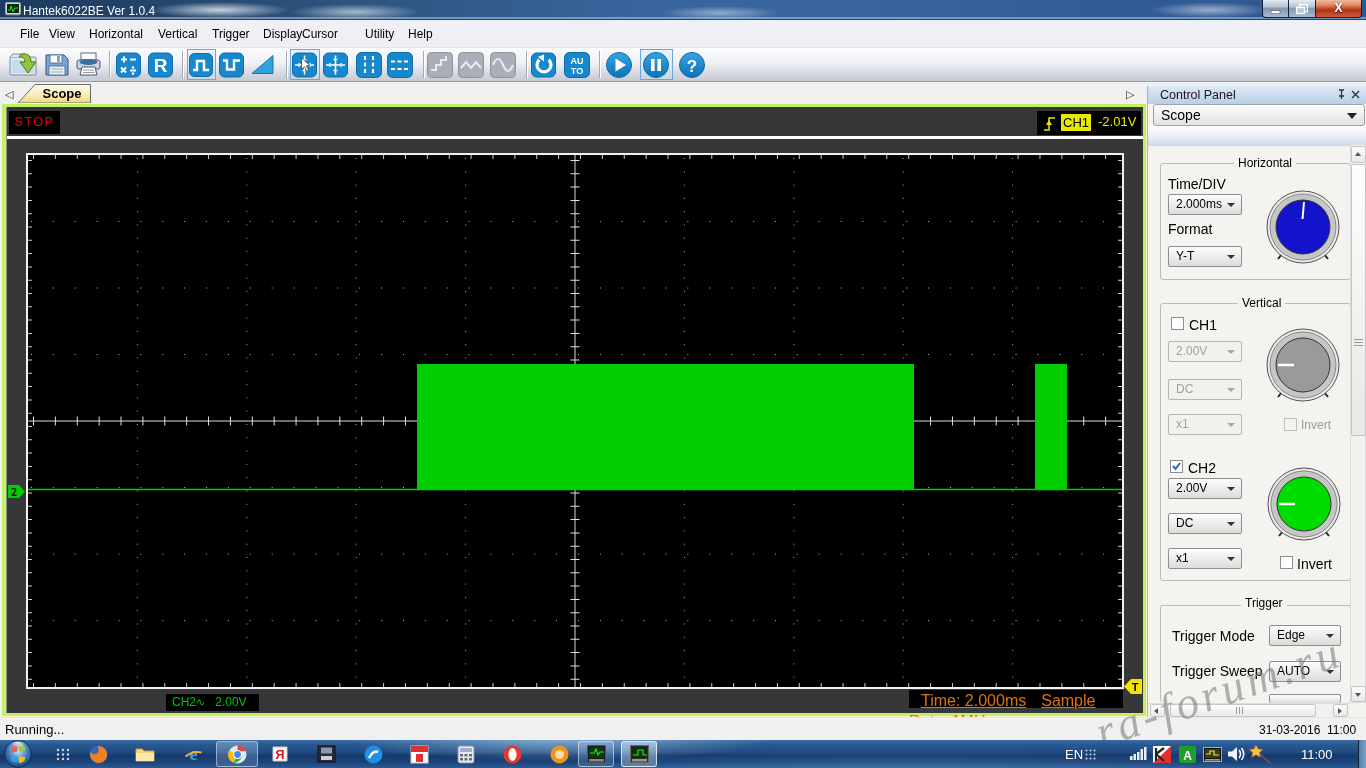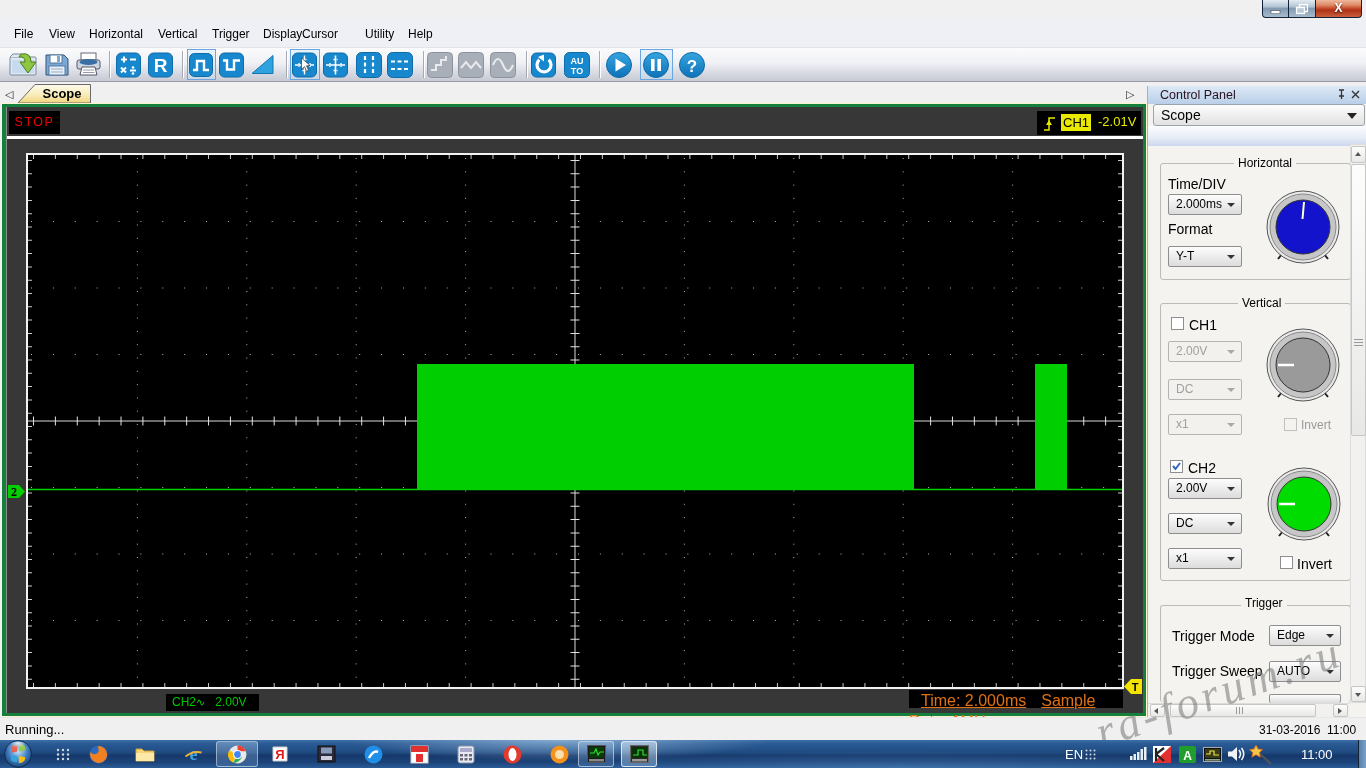--- a/index.html
+++ b/index.html
@@ -39,21 +39,21 @@
  border-bottom:1px solid #9a9aa5;}
 .tsep{position:absolute;top:3px;height:27px;width:1px;background:#a7a9b3;box-shadow:1px 0 0 #fff;}
 .tbtn{position:absolute;top:52px;width:26px;height:26px;}
 .tsel{position:absolute;top:49px;height:31px;border:1px solid #6ca6e0;background:rgba(200,228,250,.35);}
 
 #tabbar{position:absolute;left:0;top:82px;width:1366px;height:21px;background:#f0f0f0;}
 #tabarrowL{position:absolute;left:5px;top:88px;font-size:11px;color:#222;}
 #tabarrowR{position:absolute;left:1126px;top:88px;font-size:11px;color:#222;}
 
 #scopepanel{position:absolute;left:1px;top:103px;width:1146px;height:614px;
- background:#15803d;box-shadow:inset 1px 1px 0 #fdf3cd, inset -1px -1px 0 #fdf3cd;}
+ background:#bef264;box-shadow:inset 1px 1px 0 #fdf3cd, inset -1px -1px 0 #fdf3cd;}
 #scopedark{position:absolute;left:5px;top:4px;width:1137px;height:606px;background:#373737;border-left:1px solid #8f8f8f;}
 #stopbox{position:absolute;left:8px;top:8px;width:51px;height:23px;background:#000;
  color:#f00000;font-size:12.5px;line-height:23px;text-align:center;letter-spacing:1.5px;}
 #trigbox{position:absolute;left:1036px;top:8px;width:104px;height:24px;background:#000;color:#e8e800;}
 #whiteline{position:absolute;left:6px;top:33px;width:1136px;height:2.5px;background:#fff;}
 #display{position:absolute;left:25px;top:50px;width:1098px;height:536px;background:#000;
  border:2px solid #f2f2f2;}
 #marker2{position:absolute;left:7px;top:382px;width:17px;height:13px;}
 #markerT{position:absolute;left:1123px;top:576px;width:18px;height:15px;}
 #ch2box{position:absolute;left:165px;top:591px;width:93px;height:17px;background:#000;
@@ -102,37 +102,49 @@
 .tico{position:absolute;top:745px;z-index:61;}
 #tbitems div{z-index:61;}
 #watermark{position:absolute;left:1097px;top:711px;width:420px;height:46px;
  color:rgba(122,122,122,.58);font-family:"Liberation Serif",serif;font-style:italic;
  font-size:45px;line-height:46px;letter-spacing:4px;transform:rotate(-19deg);transform-origin:0 50%;pointer-events:none;z-index:50;}
 </style>
 </head>
 <body>
 <div id="root">
 
+ <div id="titlebar">
+  <div class="blob1"></div>
+      <div class="blob2"></div>
+      <div class="blob3"></div>
+      <div style="position:absolute;left:1150px;top:2px;width:120px;height:16px;border-radius:50%;background:radial-gradient(closest-side,rgba(235,243,250,.55),rgba(235,243,250,0));"></div>
+  <svg id="appicon" viewBox="0 0 16 15">
+    <rect x="0" y="0" width="16" height="13" rx="2" fill="#cfd8e2" stroke="#5a6a7a"></rect>
+    <rect x="2" y="2" width="12" height="9" fill="#0a2a0a"></rect>
+    <polyline points="3,8 5,8 6,4 8,10 10,6 13,6" stroke="#2ee02e" stroke-width="1" fill="none"></polyline>
+  </svg>
+  <span id="apptitle">Hantek6022BE Ver 1.0.4</span>
+ </div>
  <div id="btnmin" class="winbtn">
       <svg width="12" height="9">
         <rect x="1" y="6" width="9" height="3" fill="#fff" stroke="#444" stroke-width="0.6"></rect>
       </svg>
     </div>
  <div id="btnmax" class="winbtn">
       <svg width="13" height="11">
         <rect x="4" y="1" width="8" height="7" fill="none" stroke="#fff" stroke-width="1.4"></rect>
         <rect x="1" y="4" width="8" height="6" fill="#b9c9d8" stroke="#fff" stroke-width="1.4"></rect>
       </svg>
     </div>
  <div id="btnclose" class="winbtn">
       <span style="font-size:12px;line-height:17px">X</span>
     </div>
 
  <div id="menubar">
-  <span style="left:14px">File</span>
+  <span style="left:20px">File</span>
   <span style="left:49px">View</span>
   <span style="left:89px">Horizontal</span>
   <span style="left:158px">Vertical</span>
   <span style="left:212px">Trigger</span>
   <span style="left:263px">Display</span>
   <span style="left:302px">Cursor</span>
   <span style="left:365px">Utility</span>
   <span style="left:408px">Help</span>
  </div>
 

